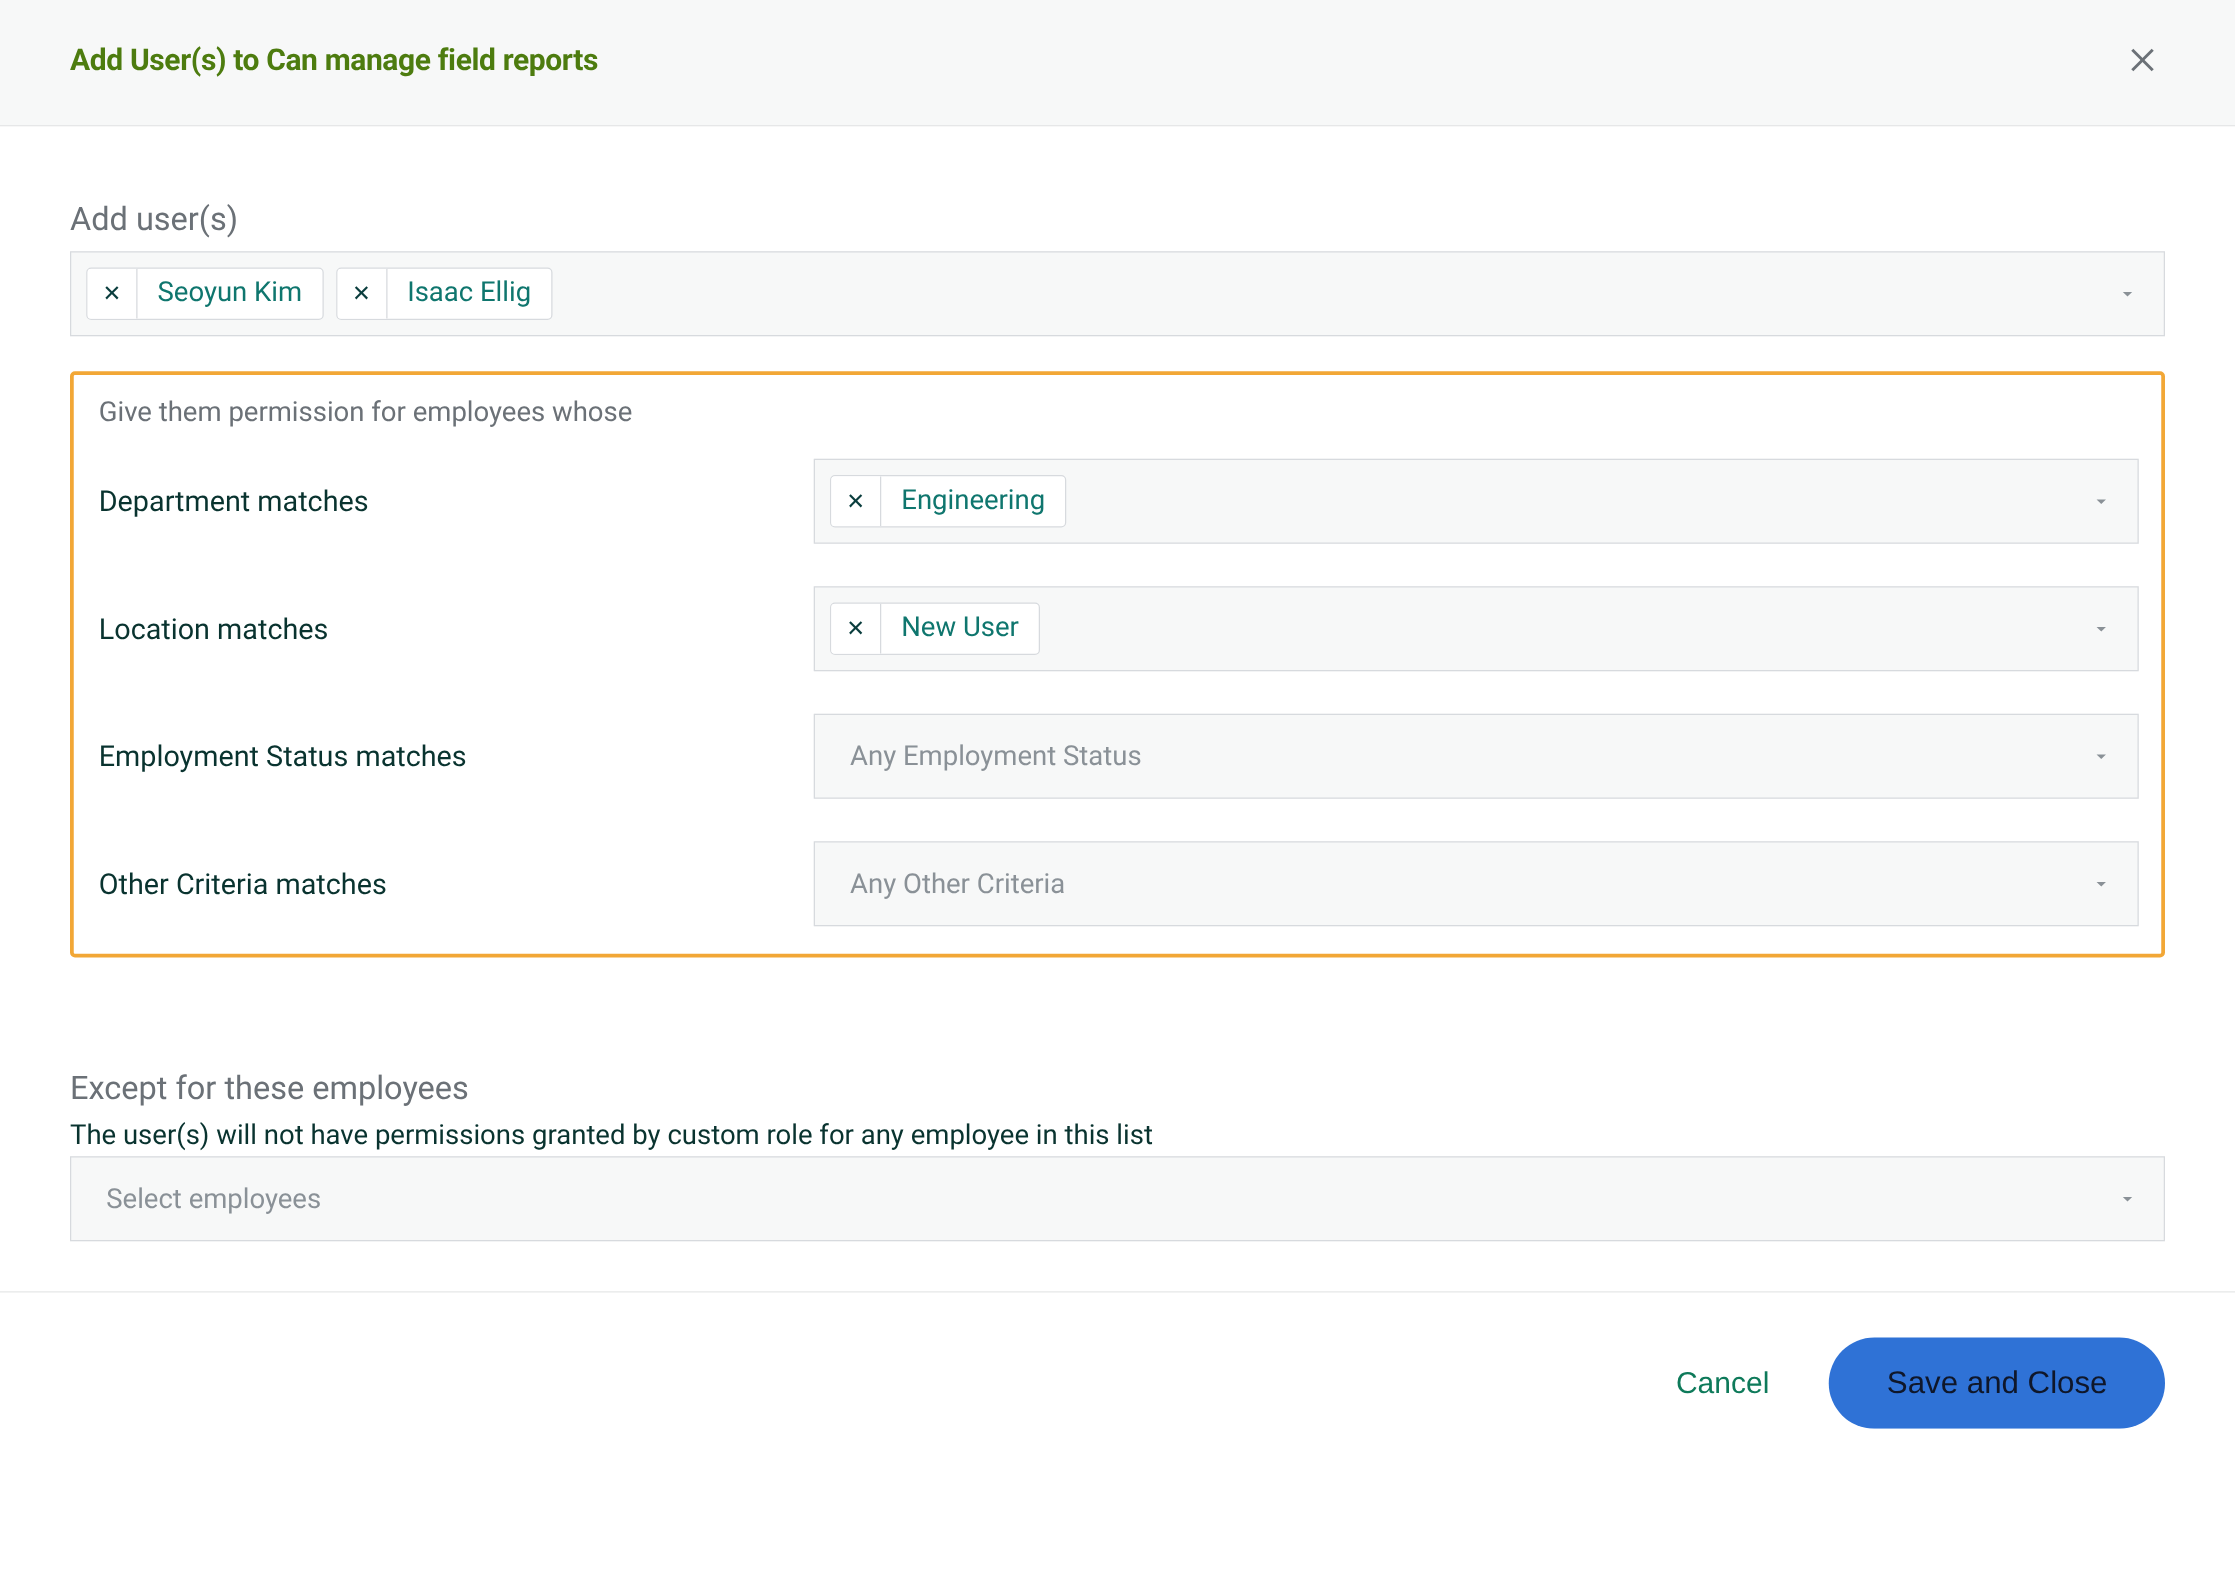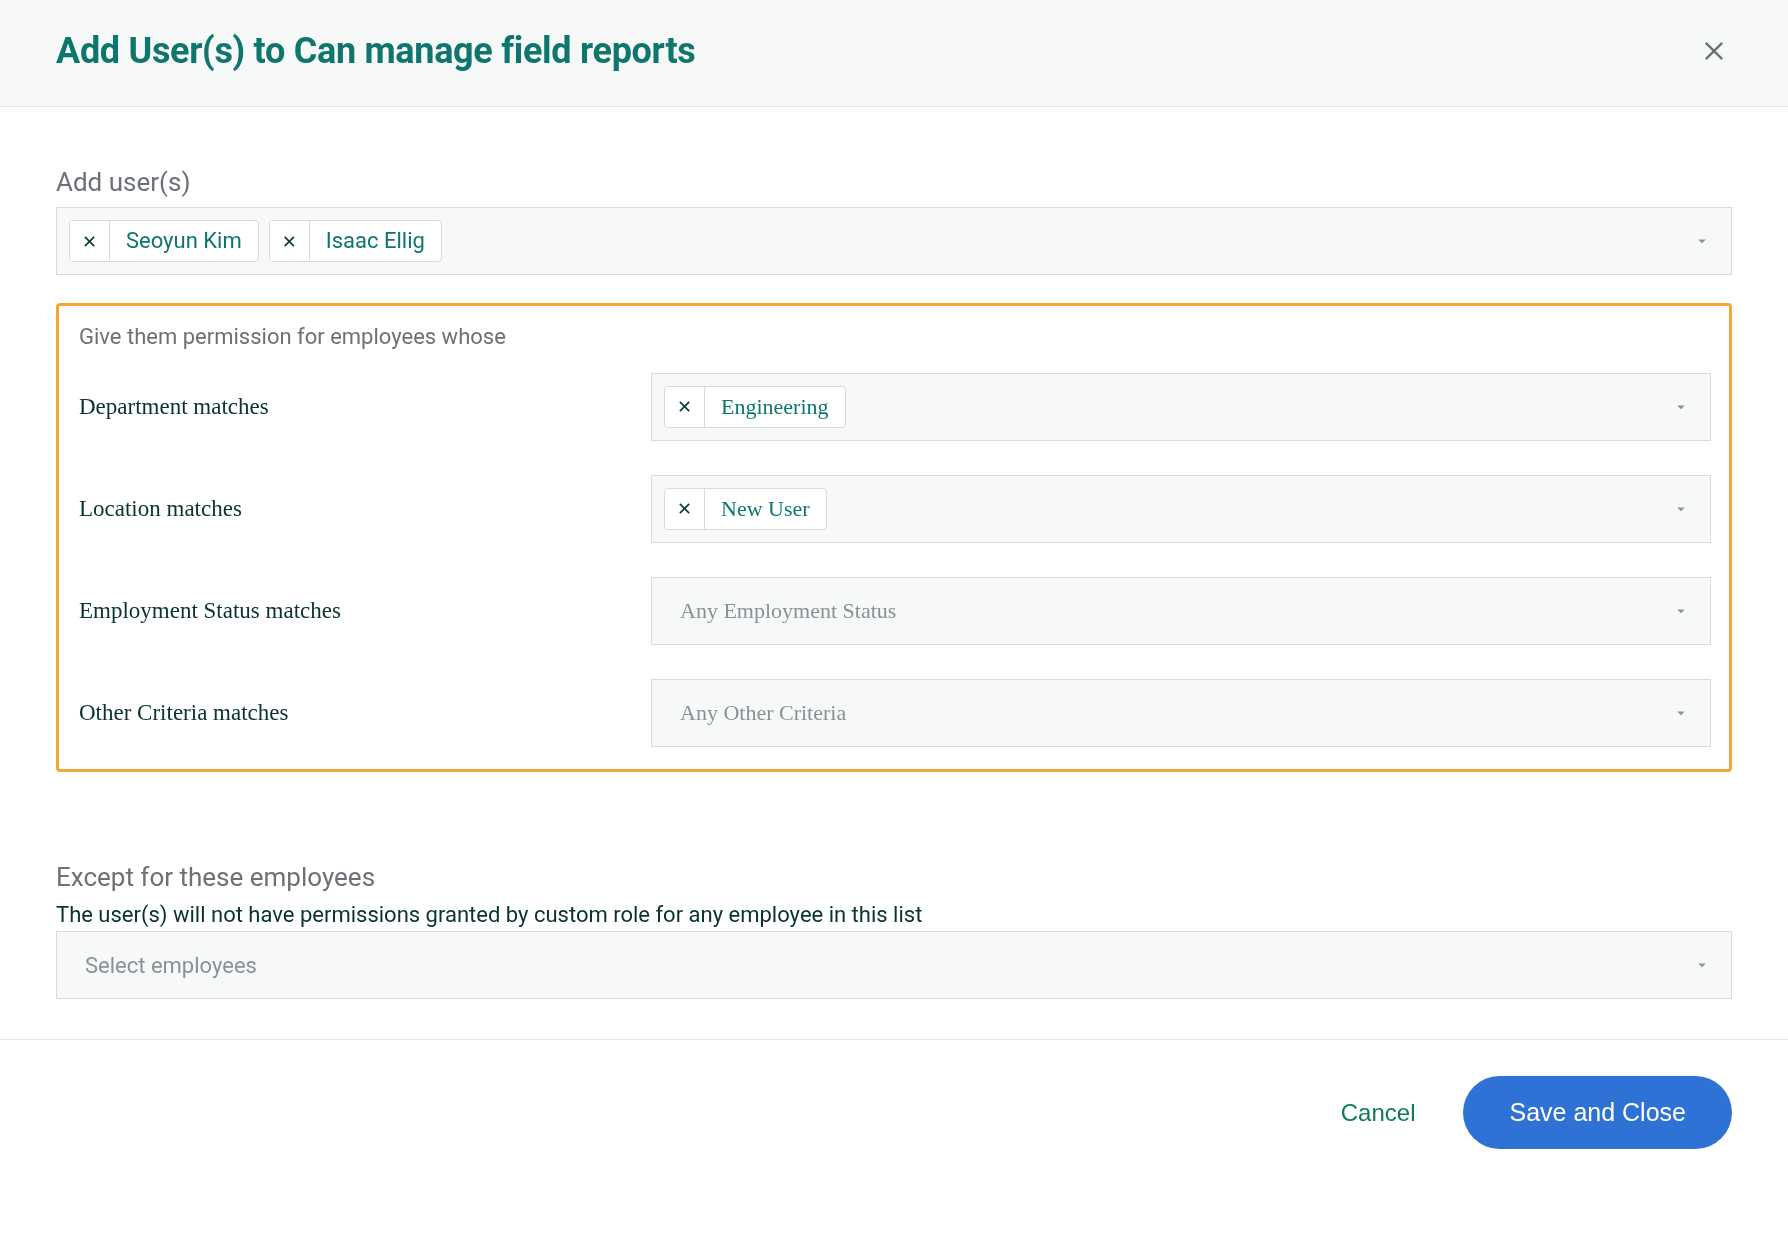--- a/index.html
+++ b/index.html
@@ -12,23 +12,23 @@
   .modal { width: 1788px; }
   .modal-header {
     background: #f7f8f8;
     border-bottom: 1px solid #e6e7e8;
     padding: 30px 56px 34px 56px;
     display: flex;
     align-items: center;
     justify-content: space-between;
   }
   .modal-title {
-    font-size: 36px;
+    font-size: 24px;
     font-weight: 700;
-    color: #0f766e;
+    color: #4d7c0f;
     letter-spacing: -0.3px;
   }
   .close-btn {
     background: none; border: none; cursor: pointer;
     width: 36px; height: 36px; padding: 0;
     display: flex; align-items: center; justify-content: center;
     color: #6b7177;
   }
   .close-btn svg { width: 28px; height: 28px; }
 
@@ -100,21 +100,20 @@
   }
   .perm-label {
     color: #6b7177;
     font-size: 22px;
     margin: 0 0 24px 2px;
   }
   .criteria-row {
     display: flex;
     align-items: center;
     margin-bottom: 34px;
-    font-family: Liberation Serif, serif;
   }
   .criteria-row:last-child { margin-bottom: 4px; align-items: center; }
   .criteria-label {
     width: 574px;
     font-size: 23px;
     color: #09332f;
     padding-left: 2px;
   }
   .criteria-row .multiselect,
   .criteria-row .select {
@@ -143,21 +142,21 @@
   .btn-cancel {
     background: none; border: none;
     color: #0e7a5a;
     font-size: 24px;
     font-weight: 500;
     cursor: pointer;
     padding: 14px 20px;
   }
   .btn-primary {
     background: #2f72d6;
-    color: #ffffff;
+    color: #0f172a;
     border: none;
     font-size: 25px;
     font-weight: 500;
     padding: 22px 46px;
     border-radius: 40px;
     cursor: pointer;
   }
   .mb-28 { margin-bottom: 28px; }
 </style>
 </head>

